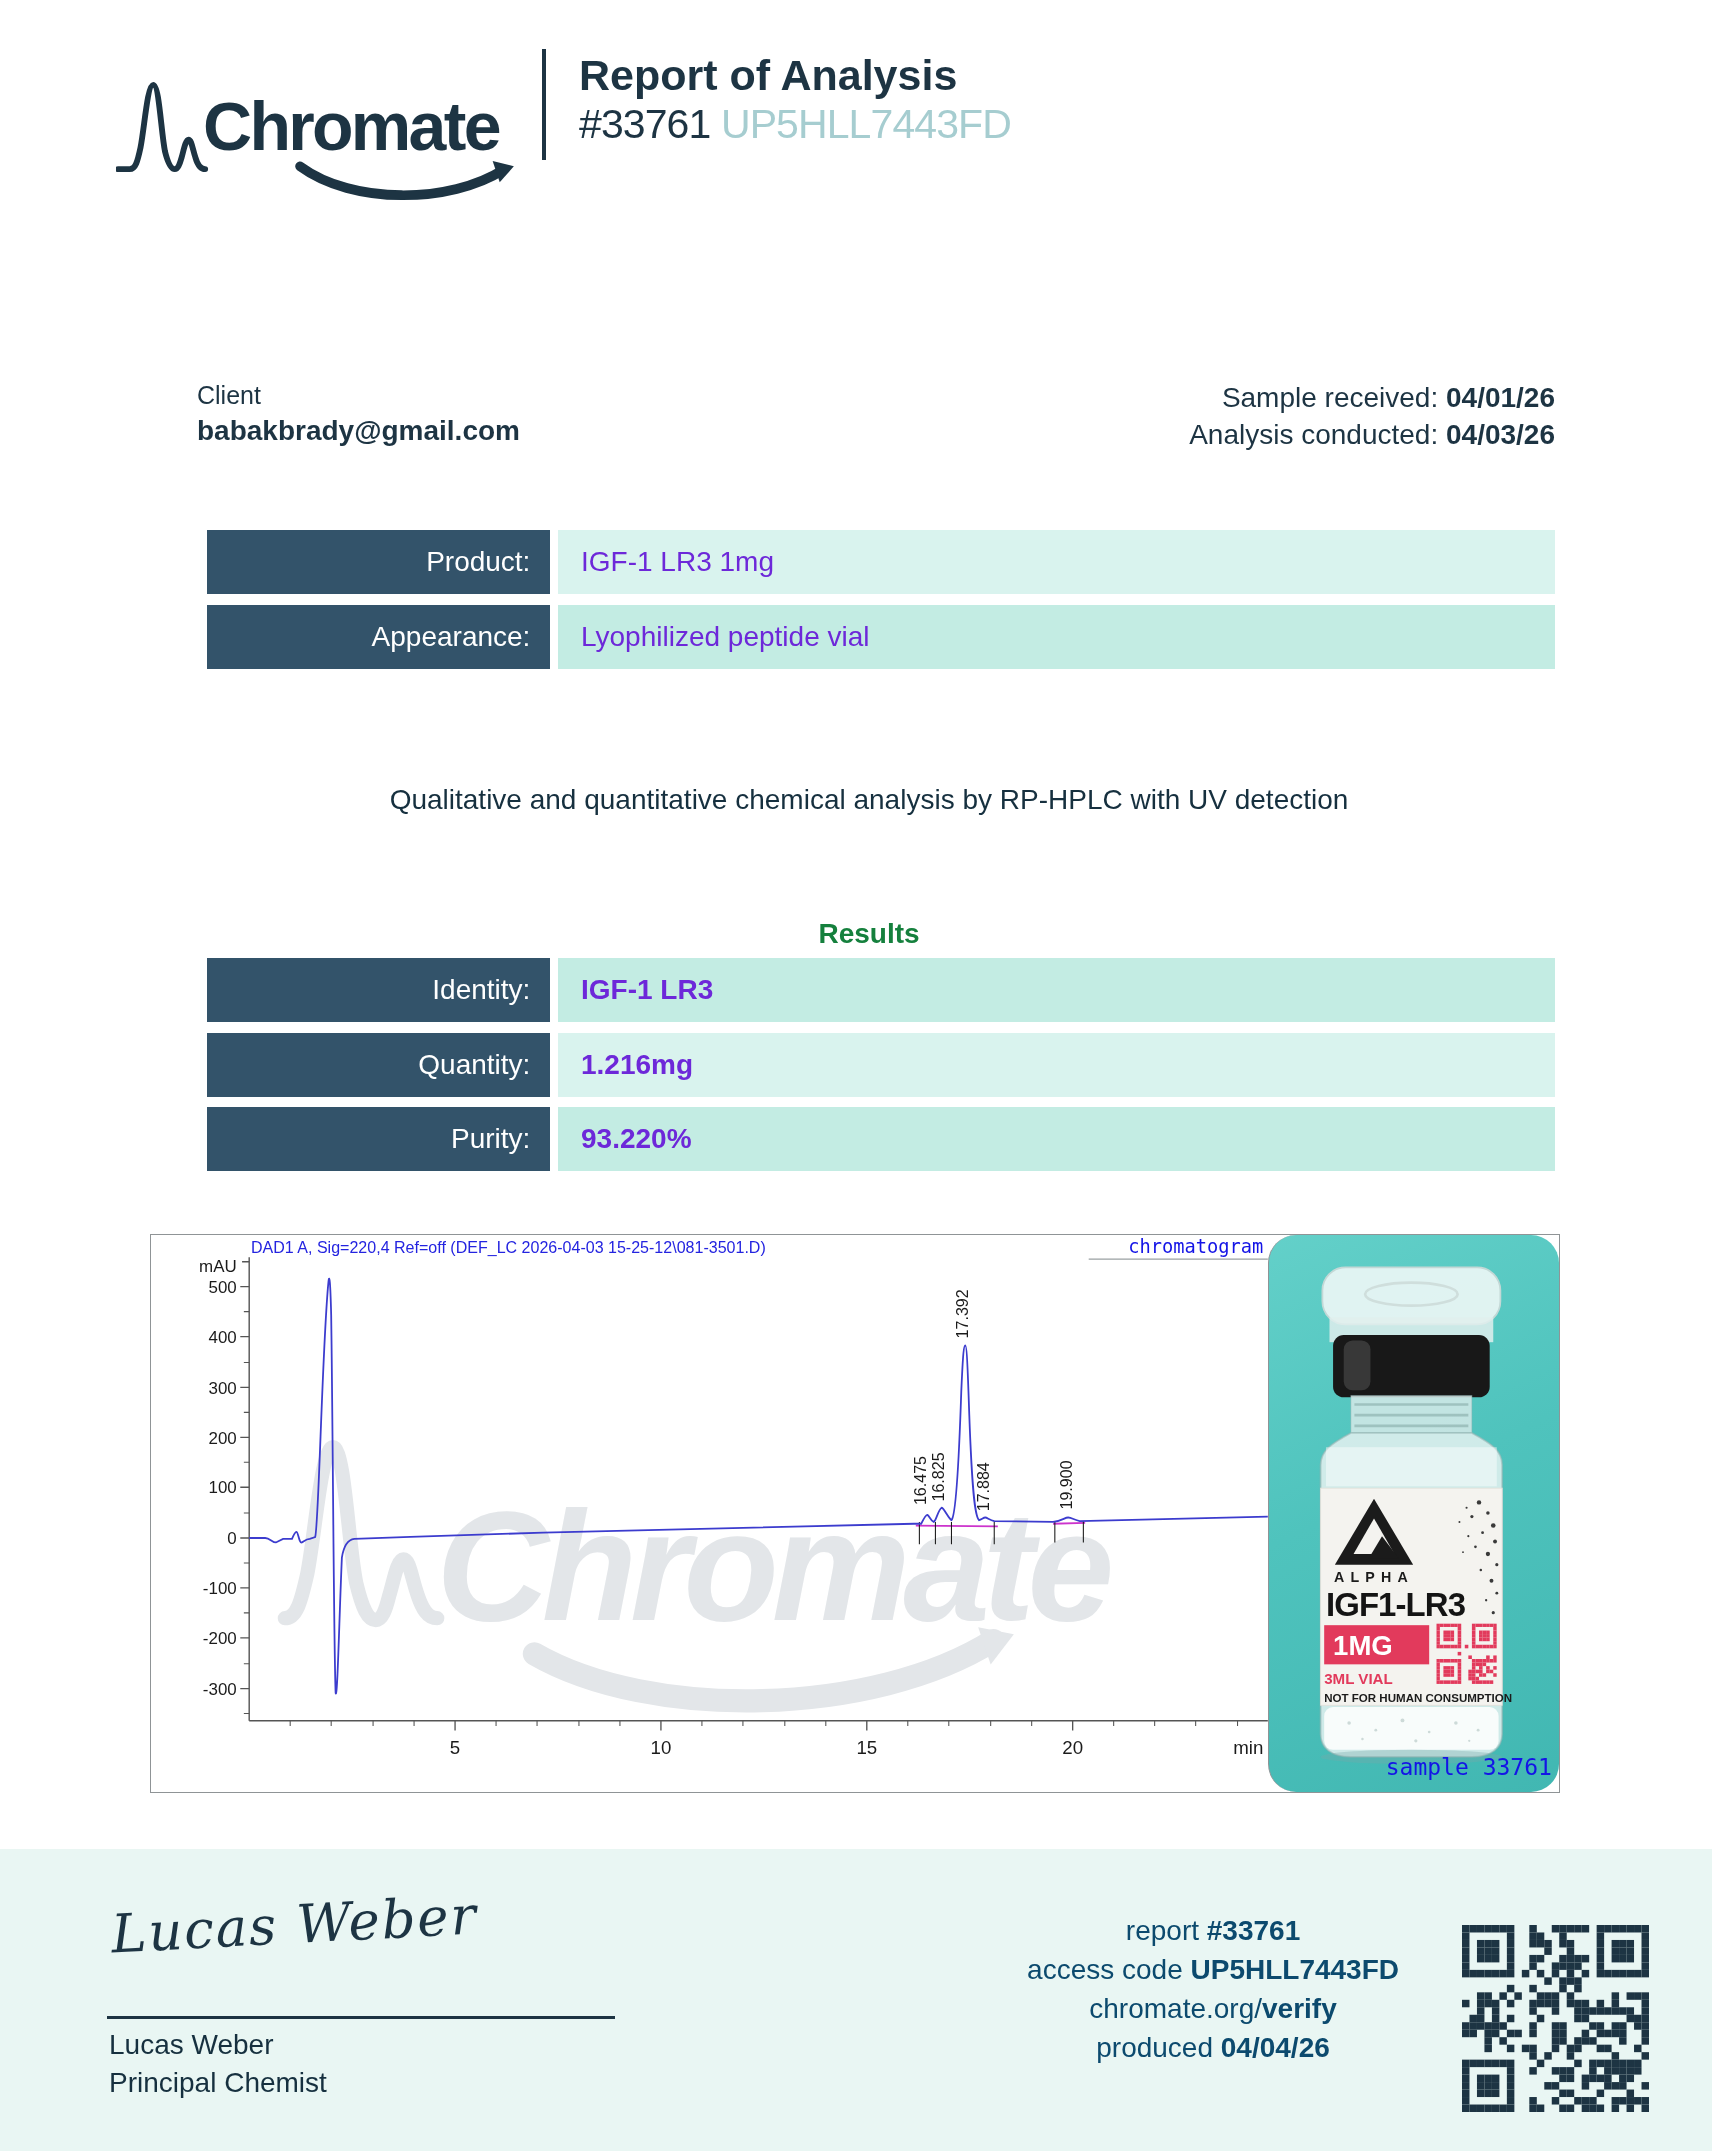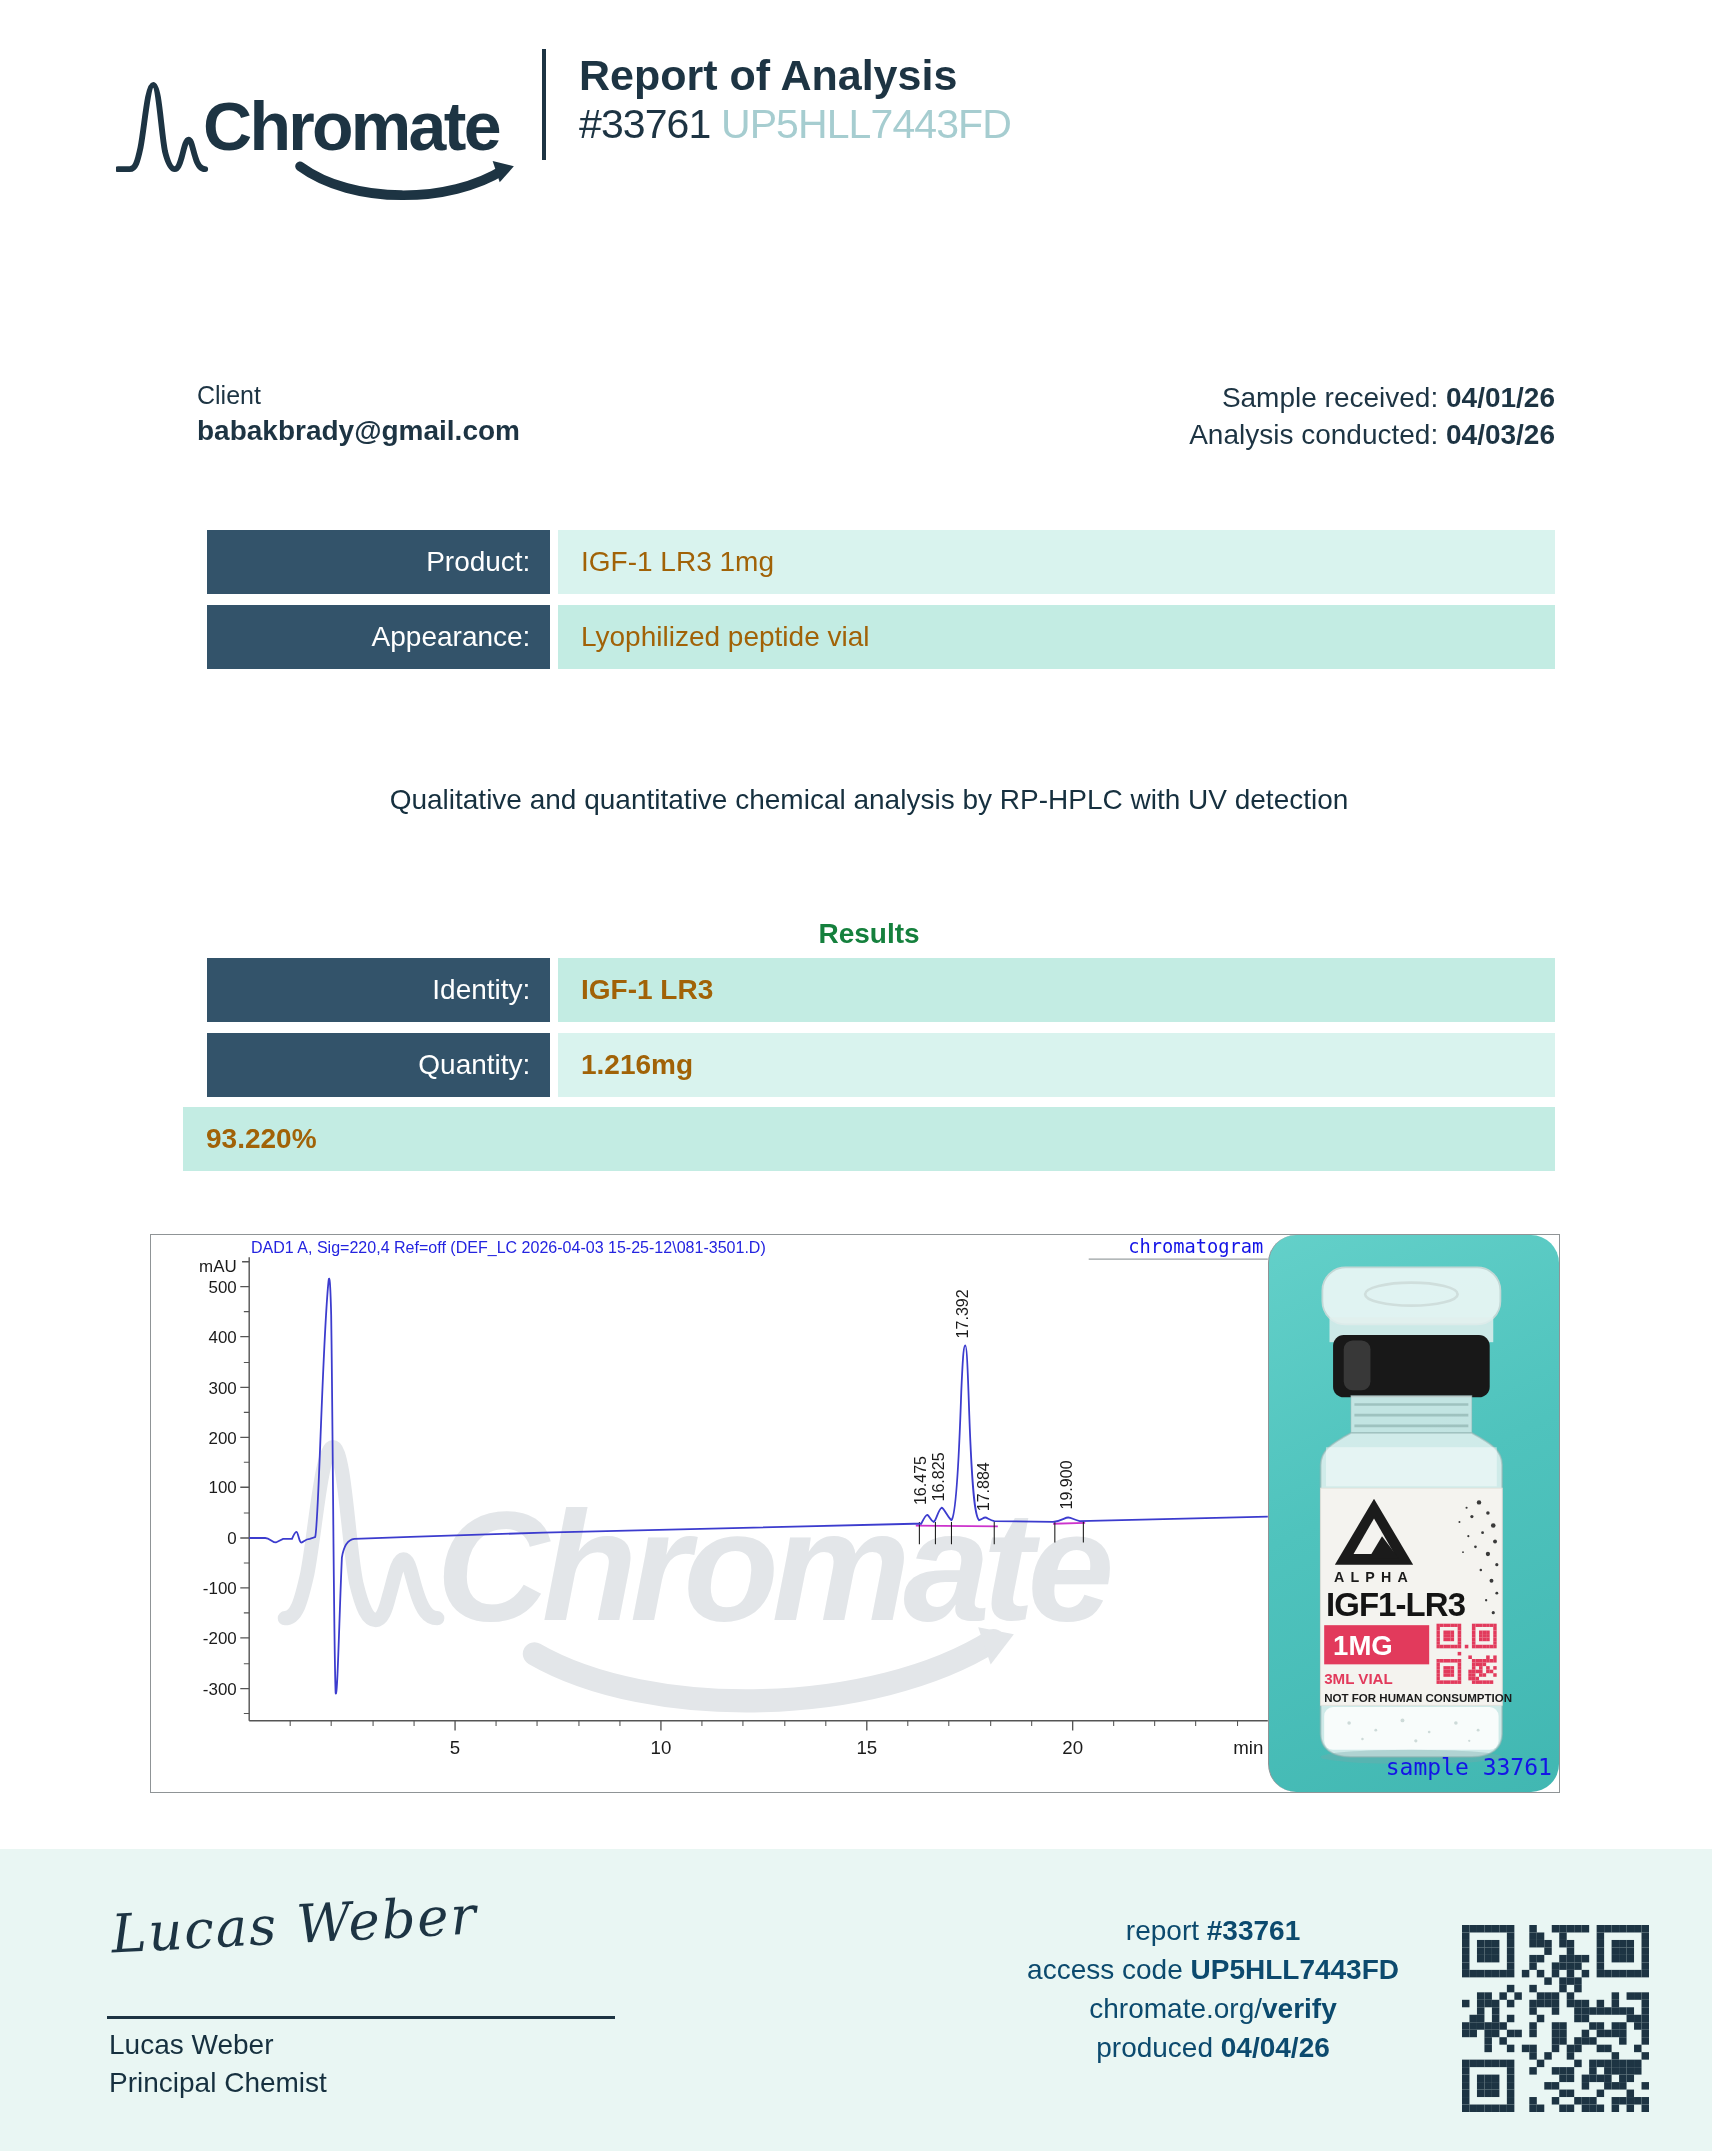--- a/index.html
+++ b/index.html
@@ -23,21 +23,21 @@
   .client-label{font-size:25px;line-height:32px;}
   .client-email{font-size:28px;font-weight:700;line-height:39px;}
   .client-right{position:absolute;right:0;top:0;text-align:right;font-size:28px;line-height:37px;}
   .client-right b{font-weight:700;}
 
   
   .coa-table{position:absolute;left:183px;width:1372px;}
   .coa-row{display:flex;column-gap:8px;margin-bottom:10.7px;}
   .coa-row .lab{width:343px;min-width:343px;background:#33536a;color:#ffffff;text-align:right;
                 padding-right:19.6px;box-sizing:border-box;font-size:28px;line-height:64px;height:64px;margin-left:24px;}
-  .coa-row .val{flex:1;font-size:28px;line-height:64px;height:64px;padding-left:23px;color:#a16207;}
+  .coa-row .val{flex:1;font-size:28px;line-height:64px;height:64px;padding-left:23px;color:#6d28d9;}
   .shade-light{background:#d9f3ee;}
   .shade-dark{background:#c3ece3;}
   .val-bold{font-weight:700;}
 
   .method-line{position:absolute;left:183px;top:784px;width:1372px;text-align:center;
                font-size:28px;font-weight:400;color:#16303f;}
   .results-heading{position:absolute;left:183px;top:918px;width:1372px;text-align:center;
                font-size:28px;font-weight:700;color:#15803d;}
 
   
@@ -114,20 +114,21 @@
   <div class="coa-table" style="top:958px;">
     <div class="coa-row">
       <div class="lab">Identity:</div>
       <div class="val val-bold shade-dark">IGF-1 LR3</div>
     </div>
     <div class="coa-row">
       <div class="lab">Quantity:</div>
       <div class="val val-bold shade-light">1.216mg</div>
     </div>
     <div class="coa-row">
+      <div class="lab">Purity:</div>
       <div class="val val-bold shade-dark">93.220%</div>
     </div>
   </div>
 
   <div class="figure">
     <div class="plot">
       <svg width="1117" height="557" viewBox="0 0 1253 625">
 
         <g opacity="1">
           <path d="M150,430 C163,430 168,412 175,381 C184,336 191,238 204,238 C217,238 221,345 230,390 C237,419 243,432 252,432 C259,432 263,421 267,405 C272,389 276,364 283,364 C290,364 292,384 299,404 C304,419 310,430 321,430" fill="none" stroke="#e3e6e9" stroke-width="16" stroke-linecap="round"></path>

